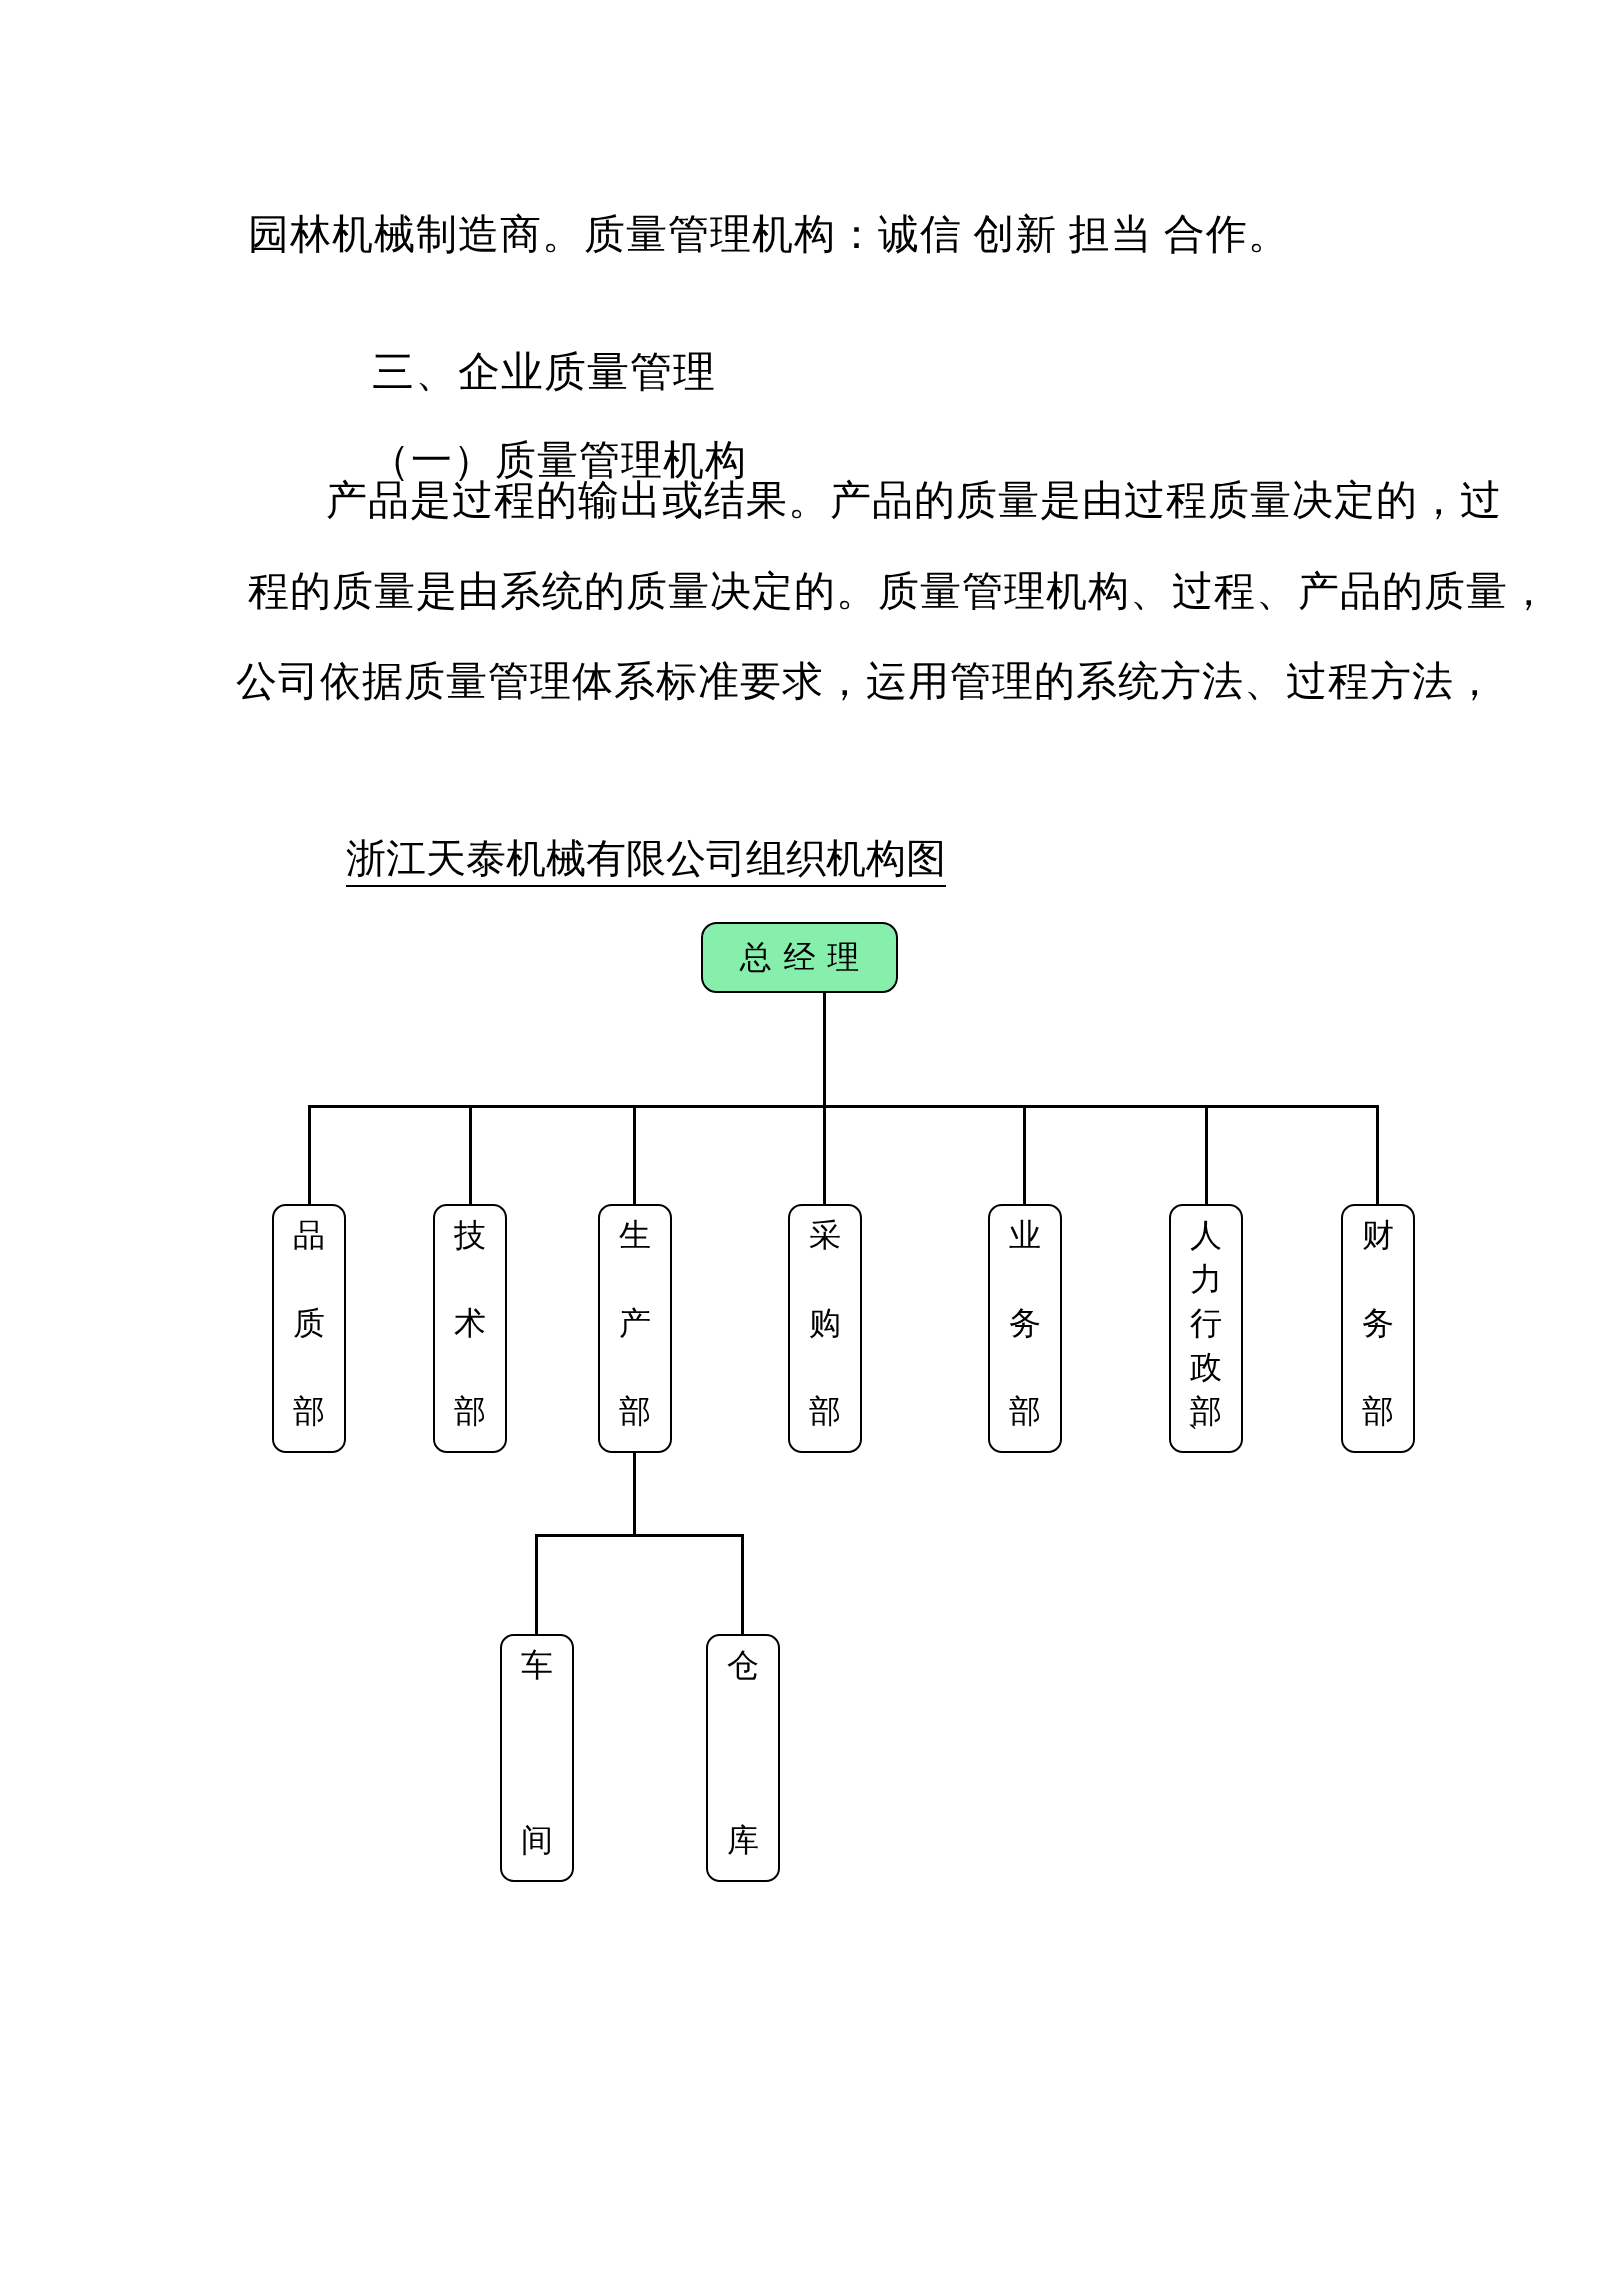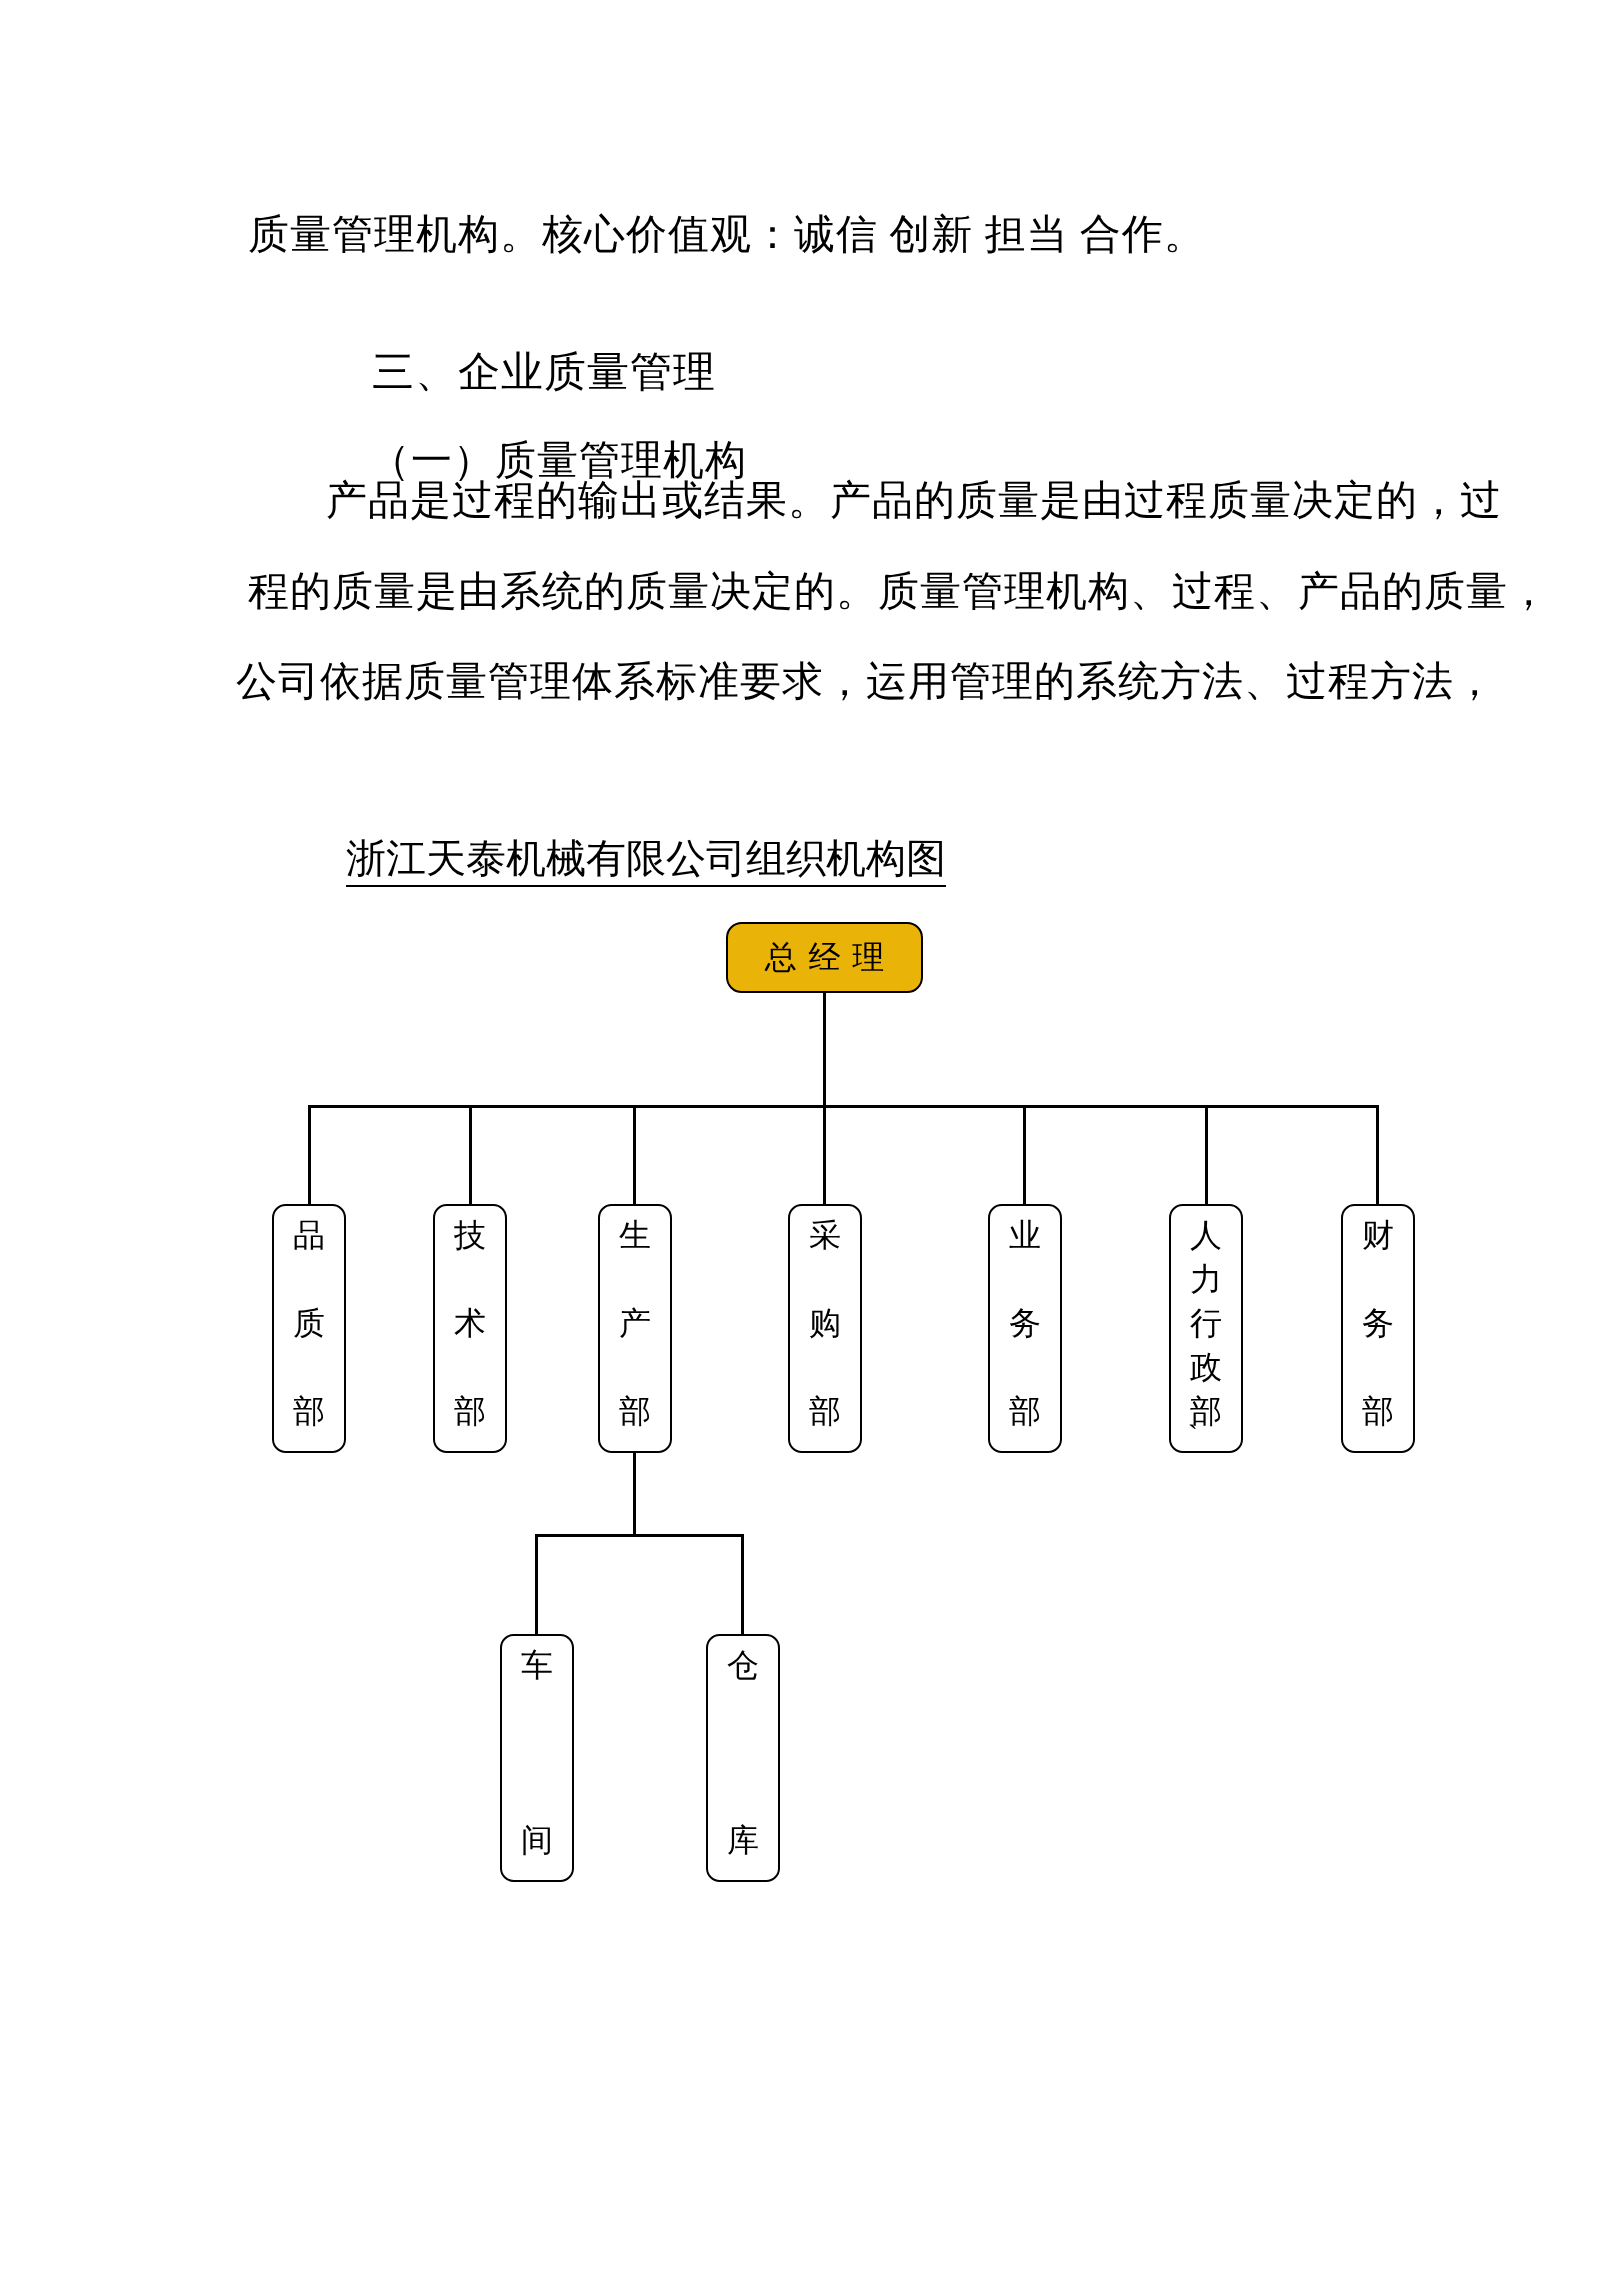--- a/index.html
+++ b/index.html
@@ -7,41 +7,41 @@
     position:relative;width:1621px;height:2293px;background:#ffffff;
     font-family:"Liberation Serif","DejaVu Serif",serif;color:#000000;overflow:hidden;
   }
   .txt{position:absolute;white-space:pre;font-size:41px;line-height:1.15;letter-spacing:1px;}
   .indent{text-indent:78px;}
   .heading{font-weight:normal;font-size:42px;}
   .title-wrap{position:absolute;left:0;top:831px;width:1292px;text-align:center;font-size:40px;}
   .title-underline{border-bottom:2.9px solid #000;padding-bottom:3.9px;}
   .hline,.vline{position:absolute;background:#000000;}
   .root-box{
-    position:absolute;left:726px;top:922px;width:197px;height:71px;
-    border:2.9px solid #000;border-radius:15.7px;box-sizing:border-box;background:#eab308;
+    position:absolute;left:701px;top:922px;width:197px;height:71px;
+    border:2.9px solid #000;border-radius:15.7px;box-sizing:border-box;background:#86efac;
     display:flex;align-items:center;justify-content:center;
     font-size:32px;letter-spacing:11.8px;text-indent:11.8px;
   }
   .vbox{
     position:absolute;top:1204px;width:74px;height:249px;
     border:2.9px solid #000;border-radius:13.7px;box-sizing:border-box;background:#fff;
     display:flex;flex-direction:column;align-items:center;justify-content:space-between;
     padding:12.7px 0 24.5px 0;font-size:32px;line-height:1;
   }
   .vbox.sub{top:1634px;height:248px;}
   .vchar{display:block;}
   .stray{position:absolute;left:1188px;top:1419px;font-size:29px;}
 </style>
 </head>
 <body>
 
 <div class="page">
 
-  <div class="txt" style="left:248px;top:211px;">质量管理机构。核心价值观：诚信 创新 担当 合作。</div>
+  <div class="txt" style="left:248px;top:211px;">园林机械制造商。质量管理机构：诚信 创新 担当 合作。</div>
 
   <div class="txt heading" style="left:248px;top:300px;">
     <span class="indent-inner" style="padding-left:78px;">三、企业质量管理</span>
   </div>
 
   <div class="txt" style="left:248px;top:390px;">
     <span style="padding-left:76px;">（一）质量管理机构</span>
   </div>
 
   <div class="txt indent" style="left:248px;top:477px;">产品是过程的输出或结果。产品的质量是由过程质量决定的，过</div>

